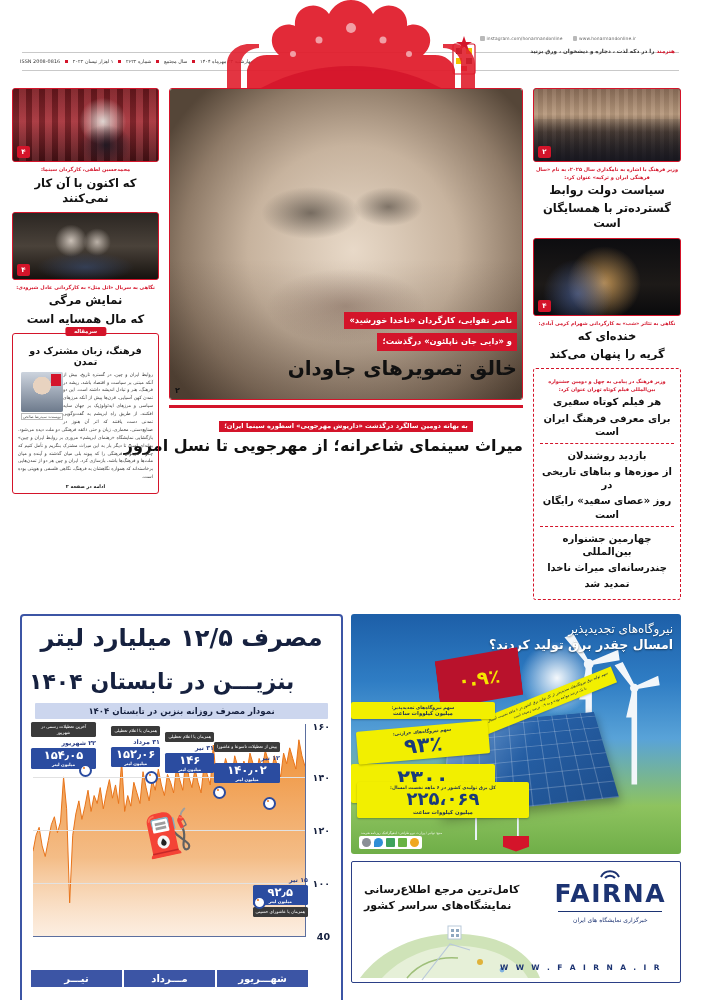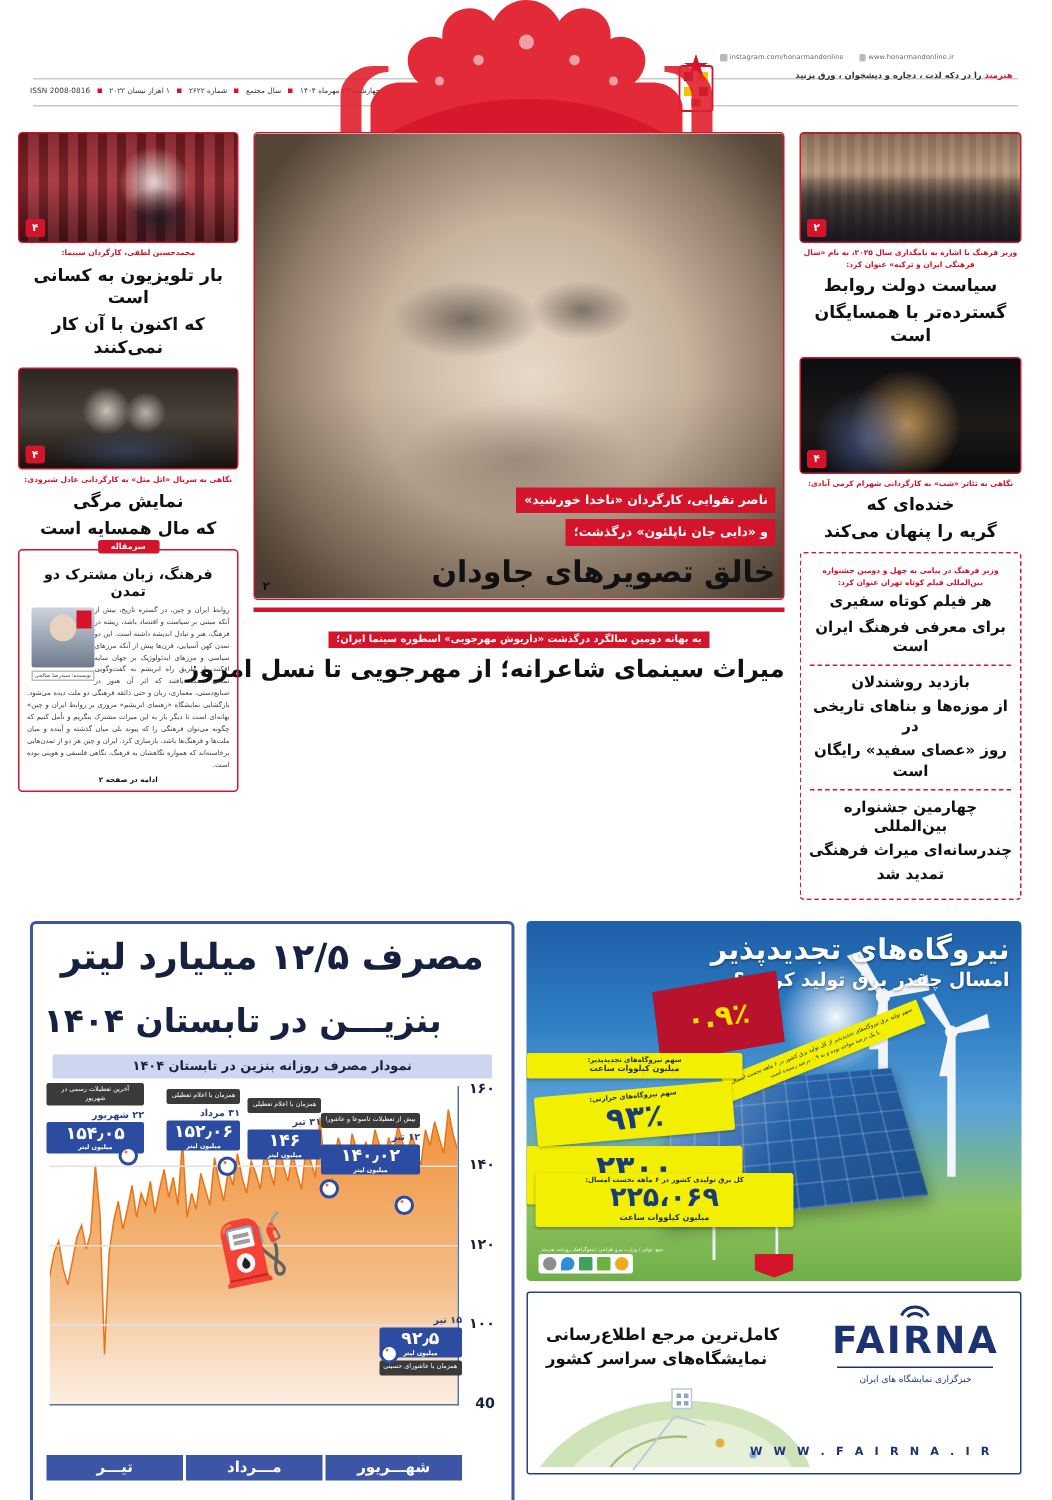--- a/index.html
+++ b/index.html
@@ -58,21 +58,21 @@
   .edit-title{font-size:9.5px;font-weight:bold;text-align:center;margin:6px 0 4px;color:#111;}
   .edit-body{font-size:4.6px;line-height:1.72;text-align:justify;color:#3a3a3a;}
   .edit-author{float:left;width:42px;margin:1px 0 2px 3px;text-align:center;}
   .edit-ava{width:42px;height:40px;border-radius:2px;background:linear-gradient(#d8dde6,#b9c1cc);position:relative;overflow:hidden;}
   .edit-aname{font-size:3.6px;color:#444;border:.6px solid #bbb;margin-top:1.5px;padding:.5px 0;}
   .edit-more{clear:both;text-align:center;font-size:4.8px;font-weight:bold;color:#111;margin-top:3px;}
 
   
   .lead{position:relative;border:1.8px solid #d4142a;border-radius:3px;overflow:hidden;}
   .lead-img{position:relative;height:310px;background:#efe9e3;overflow:hidden;}
-  .lead-overlay{position:absolute;right:5px;top:232px;width:228px;margin-left:25px;}
+  .lead-overlay{position:absolute;right:5px;top:219px;width:228px;margin-left:25px;}
   .lead-kick{background:#d4142a;color:#fff;font-size:8.3px;font-weight:bold;line-height:1.62;
              padding:2px 5px;display:inline-block;text-align:right;}
   .lead-title{font-size:20px;font-weight:bold;color:#111;margin-top:5px;text-align:right;
               letter-spacing:-.3px;white-space:nowrap;}
   .lead-pg{position:absolute;left:5px;bottom:4px;font-size:8px;color:#111;font-weight:bold;}
 
   .redbar{height:3px;background:#d4142a;margin:5px 0 5px;}
   .sub-kick{background:#d4142a;color:#fff;font-size:6.6px;font-weight:bold;padding:1.5px 5px;
             display:inline-block;}
   .sub-title{font-size:16px;font-weight:bold;text-align:center;margin-top:4px;letter-spacing:-.3px;
@@ -82,21 +82,21 @@
   .bottom{display:flex;flex-direction:row;padding:8px 20px 10px;box-sizing:border-box;gap:8px;width:701px;}
   .bl{width:330px;flex:none;}
   .br{width:323px;flex:none;}
 
   
   .renew{position:relative;height:240px;border-radius:3px;overflow:hidden;
          background:linear-gradient(180deg,#1d5fa8 0%,#2f7dc4 28%,#59a3d8 52%,#8ec35f 80%,#6fae48 100%);}
   .sky-sun{position:absolute;right:86px;top:26px;width:76px;height:76px;border-radius:50%;
            background:radial-gradient(circle,rgba(255,255,255,.95),rgba(255,255,255,0) 68%);}
   .renew-title{position:absolute;right:8px;top:8px;text-align:right;line-height:1.25;}
-  .renew-title .l1{font-size:19px;font-weight:bold;color:#fff;text-shadow:0 1px 2px rgba(0,0,0,.45);}
+  .renew-title .l1{font-size:12px;font-weight:normal;color:#fff;text-shadow:0 1px 2px rgba(0,0,0,.45);}
   .renew-title .l2{font-size:12.5px;font-weight:bold;color:#fff;text-shadow:0 1px 2px rgba(0,0,0,.45);}
   .badge9{position:absolute;right:160px;top:38px;width:84px;height:52px;background:#b9122c;
           transform:rotate(-7deg);box-shadow:0 2px 5px rgba(0,0,0,.35);
           display:flex;align-items:center;justify-content:center;
           clip-path:polygon(0 8%,100% 0,100% 92%,0 100%);}
   .badge9 span{font-size:19px;font-weight:bold;color:#f5e400;direction:ltr;}
   .ystat{position:absolute;background:#f2ef00;border-radius:2px;padding:3px 6px;text-align:center;
          box-shadow:0 1px 2px rgba(0,0,0,.25);}
   .ystat .lbl{font-size:4.6px;color:#1a2e55;font-weight:bold;}
   .ystat .num{font-size:21px;font-weight:bold;color:#1a3b7a;line-height:1.05;letter-spacing:-.5px;}
@@ -260,21 +260,21 @@
       <div class="dashbox">
         <div class="kicker">وزیر فرهنگ در پیامی به چهل و دومین جشنواره بین‌المللی فیلم کوتاه تهران عنوان کرد:</div>
         <div class="hl sm">هر فیلم کوتاه سفیری</div>
         <div class="hl sm">برای معرفی فرهنگ ایران است</div>
         <div class="dash-sep"></div>
         <div class="hl sm">بازدید روشندلان</div>
         <div class="hl sm">از موزه‌ها و بناهای تاریخی در</div>
         <div class="hl sm">روز «عصای سفید» رایگان است</div>
         <div class="dash-sep"></div>
         <div class="hl sm">چهارمین جشنواره بین‌المللی</div>
-        <div class="hl sm">چندرسانه‌ای میراث فرهنگی</div>
+        <div class="hl sm">چندرسانه‌ای میراث ناخدا</div>
         <div class="hl sm">تمدید شد</div>
       </div>
     </div>
 
     <div class="vdiv"></div>
 
     <div class="col-center">
       <div class="lead">
         <div class="lead-img">
           <div class="ph" style="background:linear-gradient(160deg,#efe9e2 0%,#e2d8cd 45%,#cdbfb0 100%);"></div>
@@ -306,21 +306,20 @@
 
       <div class="card">
         <div class="photo" style="height:72px;">
           <div class="ph" style="background:linear-gradient(180deg,#7c1c22,#a63038 45%,#521418);"></div>
           <div class="ph" style="background:repeating-linear-gradient(90deg,rgba(0,0,0,.25) 0 6px,rgba(255,255,255,.07) 6px 13px);"></div>
           <div class="ph" style="background:radial-gradient(circle at 62% 45%,rgba(225,220,215,.95),rgba(0,0,0,0) 24%);"></div>
           <div class="ph" style="background:radial-gradient(ellipse 26% 40% at 64% 78%,rgba(25,25,35,.85),rgba(0,0,0,0) 70%);"></div>
           <div class="pagebadge">۴</div>
         </div>
         <div class="kicker">محمدحسین لطفی، کارگردان سینما:</div>
-        <div class="hl">بار تلویزیون به کسانی است</div>
         <div class="hl">که اکنون با آن کار نمی‌کنند</div>
       </div>
 
       <div class="card">
         <div class="photo" style="height:66px;">
           <div class="ph" style="background:linear-gradient(180deg,#2b2622,#4a423a 50%,#16120f);"></div>
           <div class="ph" style="background:radial-gradient(circle at 40% 42%,rgba(225,215,205,.85),rgba(0,0,0,0) 17%);"></div>
           <div class="ph" style="background:radial-gradient(circle at 58% 44%,rgba(215,205,195,.8),rgba(0,0,0,0) 15%);"></div>
           <div class="ph" style="background:radial-gradient(ellipse 45% 30% at 50% 82%,rgba(60,80,120,.6),rgba(0,0,0,0) 75%);"></div>
           <div class="pagebadge">۴</div>

